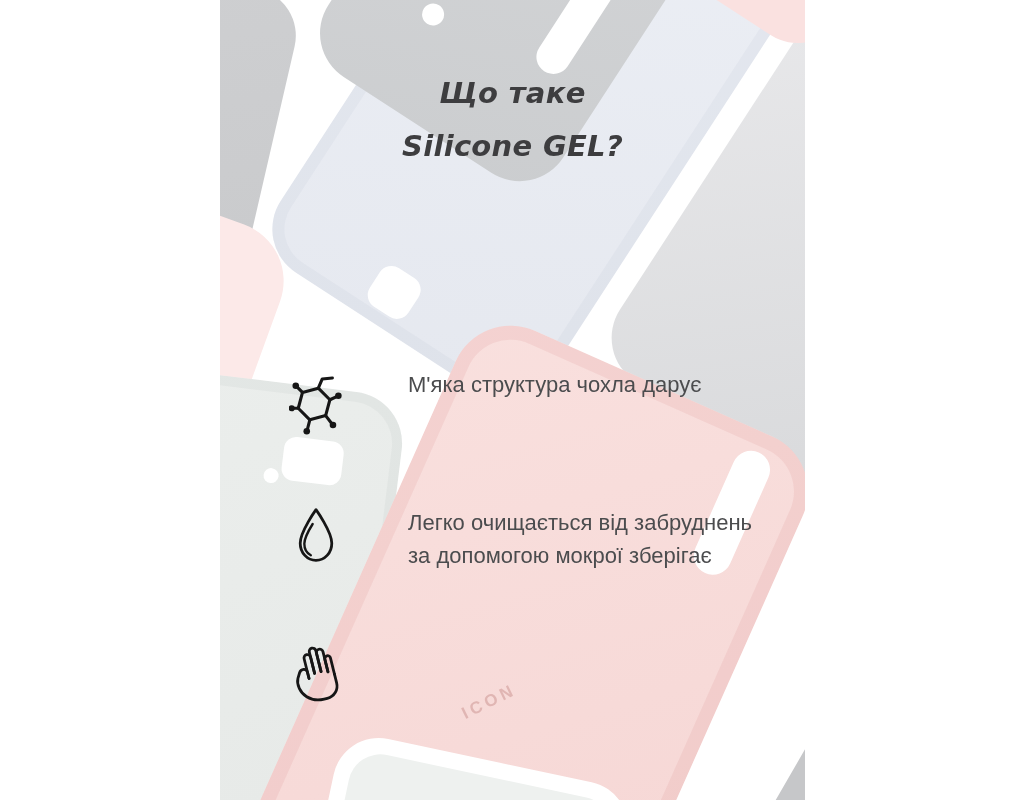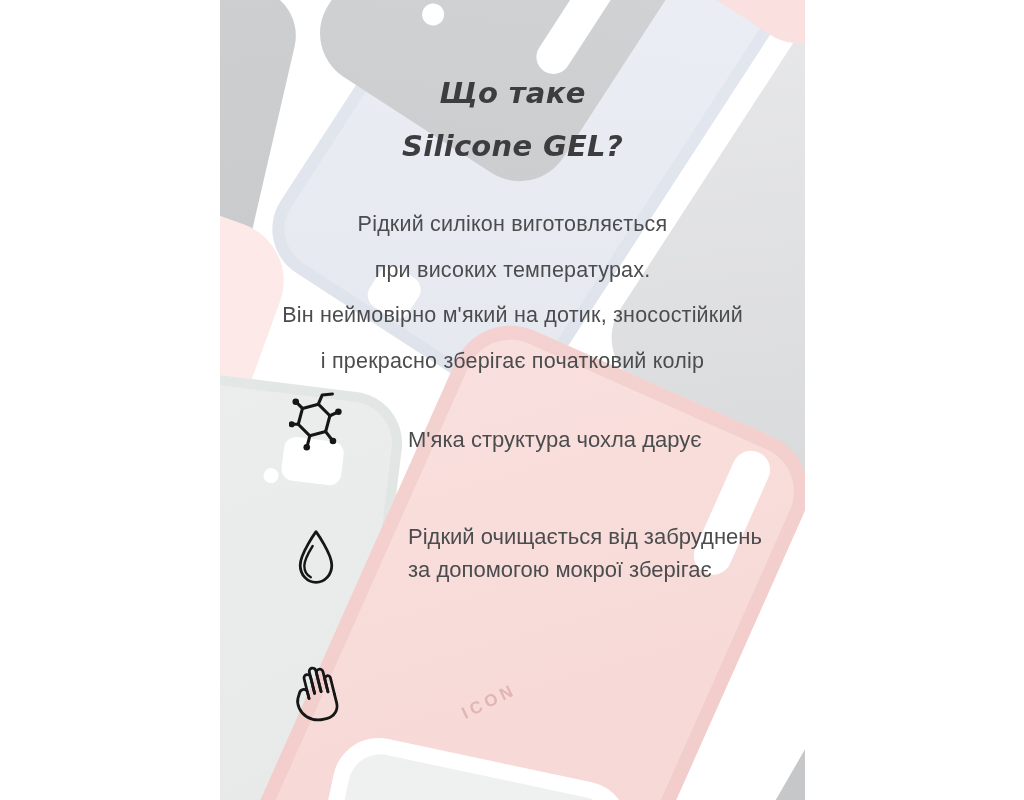--- a/index.html
+++ b/index.html
@@ -53,21 +53,21 @@
 
   
   .content{position:absolute;inset:0;z-index:10;}
   .title{position:absolute;top:58px;left:0;width:100%;text-align:center;
     font-family:"DejaVu Sans",sans-serif;font-style:italic;font-weight:bold;
     font-size:29px;line-height:35px;color:#3d3d3f;letter-spacing:.3px;}
   .intro{position:absolute;top:193px;left:0;width:100%;text-align:center;
     font-size:21.5px;line-height:27.5px;color:#4b4c4e;letter-spacing:.2px;}
   .intro div, .title div{white-space:nowrap;margin-top:18px;}
 
-  .feature{position:absolute;left:60px;width:500px;display:flex;align-items:flex-end;}
+  .feature{position:absolute;left:60px;width:500px;display:flex;align-items:flex-start;}
   #feature-soft{top:368px;height:88px;}
   #feature-clean{top:506px;height:80px;}
   #feature-grip{top:640px;height:84px;}
   .icon-box{flex:0 0 72px;display:flex;justify-content:center;align-items:center;}
   .feature .text{margin-left:56px;font-size:22px;line-height:33px;color:#4b4c4e;}
   .feature .text div{white-space:nowrap;}
   .icon-box svg{display:block;}
   .stroke{fill:none;stroke:#161616;stroke-linecap:round;stroke-linejoin:round;}
 </style>
 </head>
@@ -102,26 +102,20 @@
       <div class="watermark">ICON</div>
     </div>
 
     <div class="content">
 
       <div class="title">
         <div>Що таке</div>
         <div>Silicone GEL?</div>
       </div>
 
-      <div class="intro">
-        <div>Рідкий силікон виготовляється</div>
-        <div>при високих температурах.</div>
-        <div>Він неймовірно м'який на дотик, зносостійкий</div>
-        <div>і прекрасно зберігає початковий колір</div>
-      </div>
 
       <div class="feature" id="feature-soft">
         <div class="icon-box">
           <svg width="54" height="72" viewBox="0 0 56 72">
             <path class="stroke" stroke-width="3.2" d="M30.4 19.6 L42.4 31.6 L38 48 L21.6 52.4 L9.6 40.4 L14 24 Z"></path>
             <path class="stroke" stroke-width="3.2" d="M30.4 19.6 L34.5 10 L45 9"></path>
             <path class="stroke" stroke-width="3.2" d="M42.4 31.6 L50 28"></path>
             <path class="stroke" stroke-width="3.2" d="M38 48 L44.5 56.5"></path>
             <path class="stroke" stroke-width="3.2" d="M21.6 52.4 L19 62.5"></path>
             <path class="stroke" stroke-width="3.2" d="M14 24 L8 18"></path>
@@ -139,21 +133,21 @@
       </div>
 
       <div class="feature" id="feature-clean">
         <div class="icon-box">
           <svg width="44" height="58" viewBox="0 0 46 60">
             <path class="stroke" stroke-width="2.9" d="M23 3.5 C23 3.5 6.5 26.5 6.5 38.5 C6.5 48.6 13.9 56.5 23 56.5 C32.1 56.5 39.5 48.6 39.5 38.5 C39.5 26.5 23 3.5 23 3.5 Z"></path>
             <path class="stroke" stroke-width="2.5" d="M19.5 18.5 C13.8 27.6 10.8 33.8 10.8 39.2 C10.8 44.6 13.4 49.1 17.6 51.2"></path>
           </svg>
         </div>
         <div class="text">
-          <div>Рідкий очищається від забруднень</div>
+          <div>Легко очищається від забруднень</div>
           <div>за допомогою мокрої зберігає</div>
         </div>
       </div>
 
       <div class="feature" id="feature-grip">
         <div class="icon-box">
           <svg width="50" height="64" viewBox="0 0 54 66">
             <g transform="rotate(-14 27 33)">
               <path class="stroke" stroke-width="3" d="M18 38 L18 16 a3.6 3.6 0 0 1 7.2 0 L25.2 34"></path>
               <path class="stroke" stroke-width="3" d="M25.2 34 L25.2 10.5 a3.6 3.6 0 0 1 7.2 0 L32.4 34"></path>

